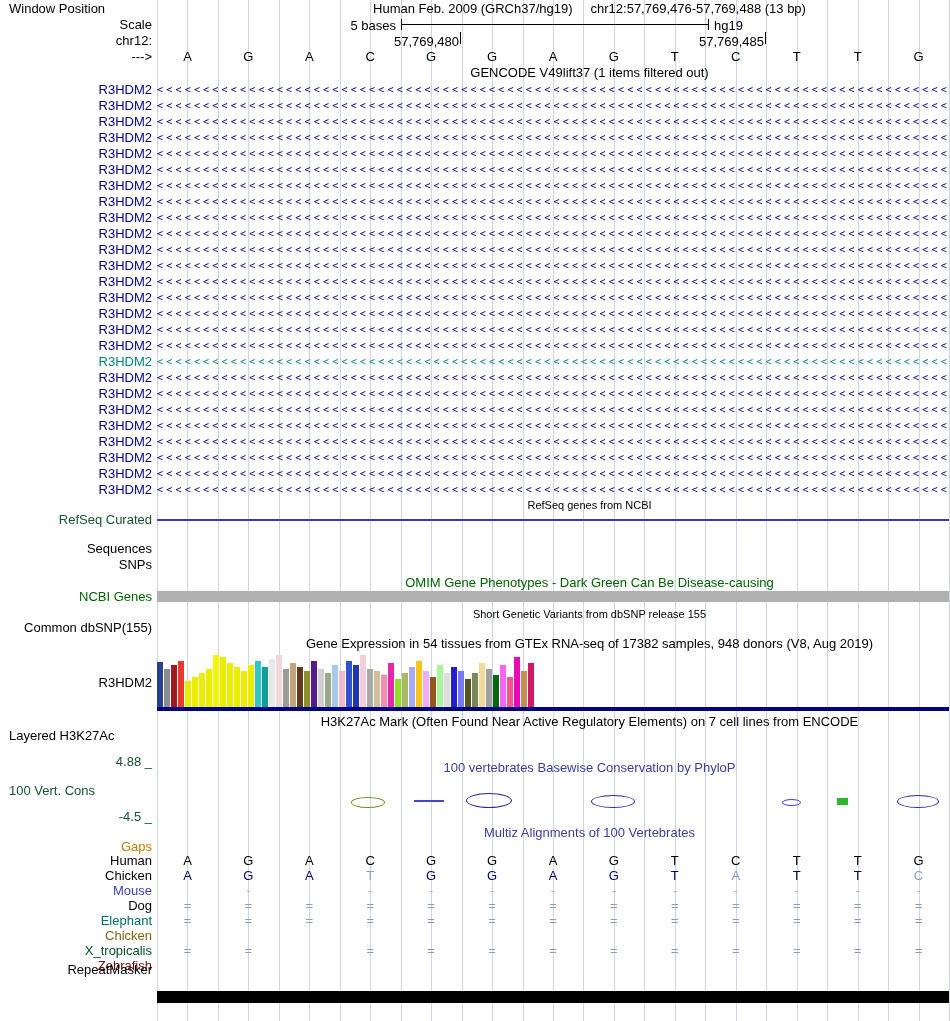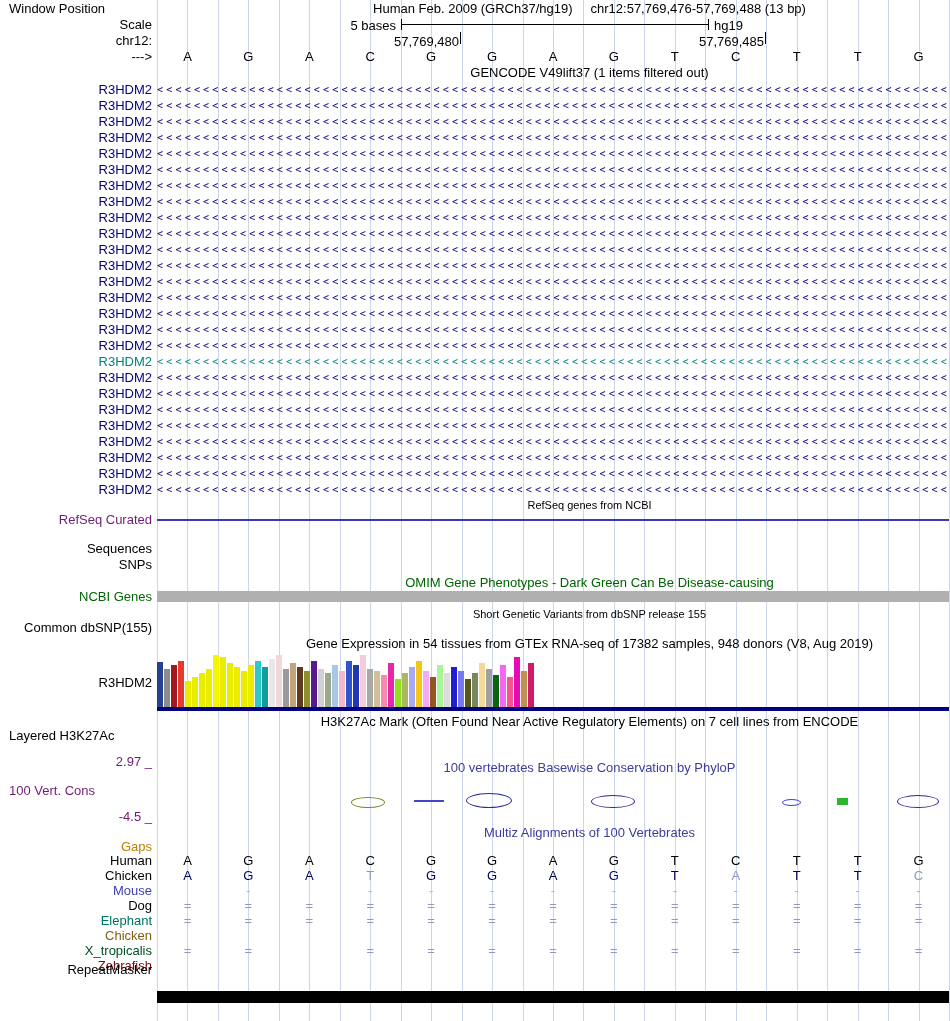--- a/index.html
+++ b/index.html
@@ -3,21 +3,21 @@
 <meta charset="utf-8">
 <style>
   body{margin:0;background:#fff}
   #page{position:relative;width:950px;height:1021px;background:#fff;overflow:hidden;
         font-family:"Liberation Sans","DejaVu Sans",sans-serif;color:#000}
   .grid{position:absolute;left:157px;top:0;width:793px;height:1021px;z-index:0;
         background:repeating-linear-gradient(to right,#cdd6e8 0,#cdd6e8 1px,transparent 1px,transparent 30.4615px)}
   .lab{position:absolute;font-size:13px;line-height:14px;z-index:2;white-space:nowrap}
   .lab.r{left:0;width:152px;text-align:right}
   .lab.l{left:9px}
-  .navy{color:#701a75}
+  .navy{color:#14532d}
   .green{color:#006400}
   .tblue{color:#3c3c9e}
   .orange{color:#c08000}
   .ctitle{position:absolute;left:157px;width:865px;text-align:center;font-size:13px;line-height:14px;z-index:2;white-space:nowrap}
   .ctitle.sm{font-size:11px}
   #scale-value{position:absolute;left:280px;width:116px;text-align:right;top:18px;font-size:13px;z-index:2}
   #scale-bar{position:absolute;left:401px;top:19px;width:306px;height:11px;border-left:1px solid #000;border-right:1px solid #000;z-index:2}
   #scale-bar .mid{position:absolute;left:0;right:0;top:5px;border-top:1px solid #000}
   #genome-label{position:absolute;left:714px;top:18px;font-size:13px;z-index:2}
   .ticklab{position:absolute;width:128px;text-align:right;top:34px;font-size:13px;z-index:2}
@@ -262,21 +262,21 @@
       <div class="gtex-bar" style="height: 30px; background: rgb(245, 85, 142);"></div>
       <div class="gtex-bar" style="height: 50px; background: rgb(232, 10, 180);"></div>
       <div class="gtex-bar" style="height: 36px; background: rgb(194, 144, 85);"></div>
       <div class="gtex-bar" style="height: 44px; background: rgb(208, 26, 106);"></div>
     </div>
   <div id="gtex-baseline" style="background: rgb(0, 0, 128);"></div>
 
   <div class="ctitle" style="top:715px">H3K27Ac Mark (Often Found Near Active Regulatory Elements) on 7 cell lines from ENCODE</div>
   <div class="lab l" style="top:729px">Layered H3K27Ac</div>
 
-  <div class="lab r navy" style="top:755px">2.97 _</div>
+  <div class="lab r navy" style="top:755px">4.88 _</div>
   <div class="ctitle tblue" style="top:761px">100 vertebrates Basewise Conservation by PhyloP</div>
   <div class="lab l navy" style="top:784px">100 Vert. Cons</div>
   <div class="lab r navy" style="top:810px">-4.5 _</div>
   <div id="phylop-marks">
       <div class="pmark" style="left: 351px; top: 797px; width: 32px; height: 9px; border: 1px solid rgb(107, 142, 35); border-radius: 50%;"></div>
       <div class="pmark" style="left: 414px; top: 800px; width: 30px; height: 2px; background: rgb(68, 68, 204);"></div>
       <div class="pmark" style="left: 466px; top: 793px; width: 44px; height: 13px; border: 1px solid rgb(42, 42, 160); border-radius: 50%;"></div>
       <div class="pmark" style="left: 591px; top: 795px; width: 42px; height: 11px; border: 1px solid rgb(42, 42, 160); border-radius: 50%;"></div>
       <div class="pmark" style="left: 782px; top: 799px; width: 17px; height: 5px; border: 1px solid rgb(68, 68, 204); border-radius: 50%;"></div>
       <div class="pmark" style="left: 837px; top: 798px; width: 11px; height: 7px; background: rgb(45, 181, 45);"></div>

